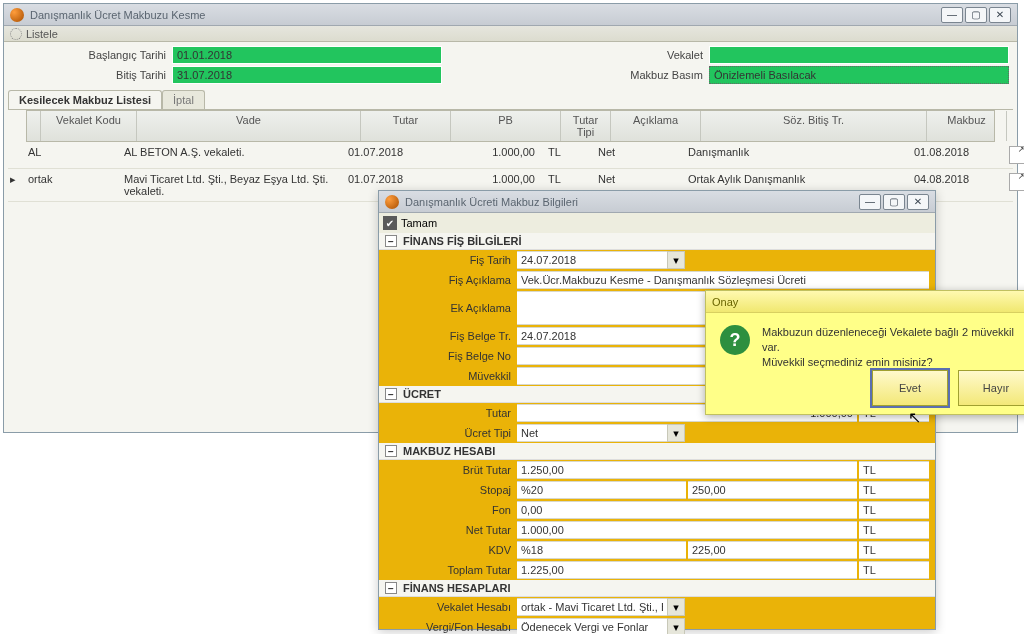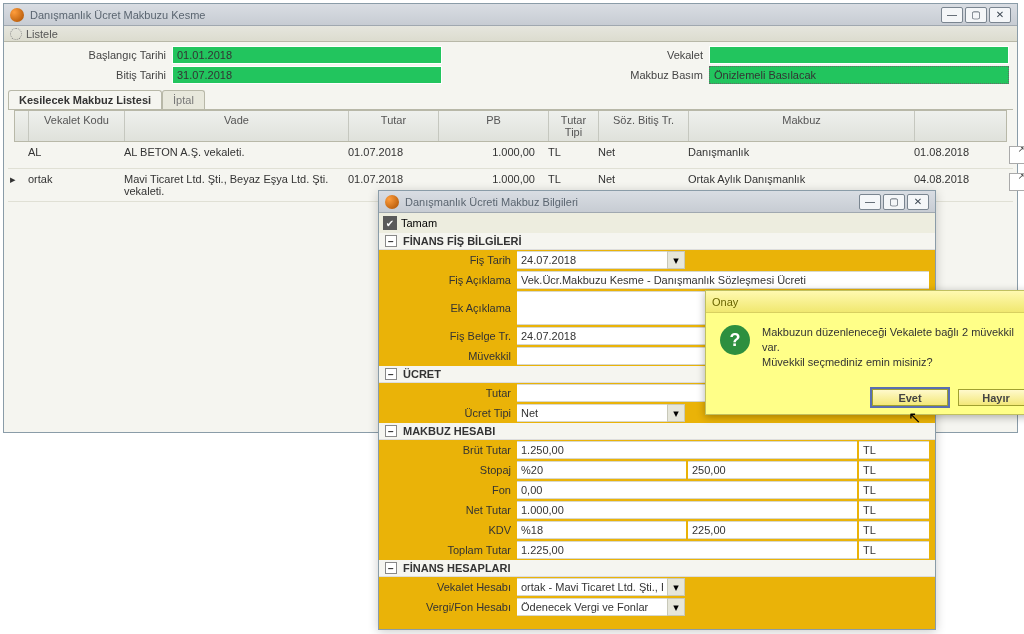--- a/index.html
+++ b/index.html
@@ -30,21 +30,21 @@
   .filters label { text-align: right; padding-right: 6px; color: #444; }
   .filters input { height: 18px; border: 1px solid #fff; background: #22c55e;
     padding: 0 4px; color: #333; }
   .tabs { display: flex; border-bottom: 1px solid #b8b8a8; margin: 2px 4px 0 4px; }
   .tab { padding: 3px 10px 3px 10px; background: #e8e8dc; border: 1px solid #b8b8a8;
     border-bottom: none; border-radius: 3px 3px 0 0; margin-right: 0; color: #777; }
   .tab.active { background: #f5f5f0; font-weight: bold; color: #333; }
 
   .grid-head { display: grid; grid-template-columns: 14px 96px 224px 90px 110px 50px 90px 226px 80px 60px;
     background: linear-gradient(#eef0ed,#dfe1db); border: 1px solid #b8b8a8;
-    margin: 0 10px; }
+    margin: 0 22px; }
   .grid-head > div { border-right: 1px solid #c5c7bf; padding: 3px 6px; color: #555; text-align: center; }
 
   .grid-body { margin: 0 4px; }
   .row { display: grid; grid-template-columns: 14px 96px 224px 90px 110px 50px 90px 226px 80px 60px;
     border-bottom: 1px solid #e0e0d5; }
   .row > div { padding: 4px 6px; color: #333; border-right: 1px solid transparent; }
   .row .right { text-align: right; }
   .row .center { text-align: center; }
   .row .makicon { width: 18px; height: 18px; border: 1px solid #aaa; margin: 0 auto;
     background: #fff; position: relative; }
@@ -85,23 +85,23 @@
   }
   .confirm .ctitle { background: linear-gradient(#fff9b0,#f0e870); height: 22px;
     display: flex; align-items: center; padding: 0 6px; color: #6a6500;
     border-bottom: 1px solid #d8d060; }
   .confirm .cbody { display: flex; padding: 12px 14px; }
   .qmark { width: 30px; height: 30px; border-radius: 50%; background: #2d8f3f;
     color: #fff; font-weight: bold; font-size: 18px; display: flex; align-items: center;
     justify-content: center; margin-right: 12px; flex: none; }
   .confirm .text { flex: 1; color: #333; line-height: 1.35; }
   .confirm .btns { position: absolute; bottom: 8px; right: 12px; display: flex; gap: 10px; }
-  .btn { width: 76px; height: 17px; background: linear-gradient(#fff9cc,#f3e878);
+  .btn { width: 76px; height: 36px; background: linear-gradient(#fff9cc,#f3e878);
     border: 1px solid #a0a030; display: flex; align-items: center; justify-content: center;
-    color: #444; font-weight: bold; }
+    color: #444; }
   .btn.primary { outline: 2px solid #5a6fb0; }
 
   
   .cursor { position: absolute; left: 908px; top: 408px; font-size: 16px; color: #000;
     pointer-events: none; }
 </style>
 </head>
 <body>
 
 <div class="win-main">
@@ -138,20 +138,21 @@
     <div class="tab">İptal</div>
   </div>
 
   <div class="grid-head">
     <div></div>
     <div>Vekalet Kodu</div>
     <div>Vade</div>
     <div>Tutar</div>
     <div>PB</div>
     <div>Tutar Tipi</div>
+    <div>Açıklama</div>
     <div>Söz. Bitiş Tr.</div>
     <div>Makbuz</div>
   </div>
 
   <div class="grid-body">
     <div class="row">
       <div class="rowmark"></div>
       <div>AL</div>
       <div>AL BETON A.Ş. vekaleti.</div>
       <div>01.07.2018</div>
@@ -214,20 +215,24 @@
       </div>
     <div class="fr">
         <label>Ek Açıklama</label>
       <textarea style=""></textarea>
       </div>
     <div class="fr">
         <label>Fiş Belge Tr.</label>
       <input value="24.07.2018" style="">
       </div>
     <div class="fr">
+        <label>Fiş Belge No</label>
+      <input style="">
+      </div>
+    <div class="fr">
         <label>Müvekkil</label>
       <input style="">
       </div>
   </div>
 
   <div class="section-head">
     <div class="collapser">−</div>
     <span>ÜCRET</span>
   </div>
   <div class="form-rows">

